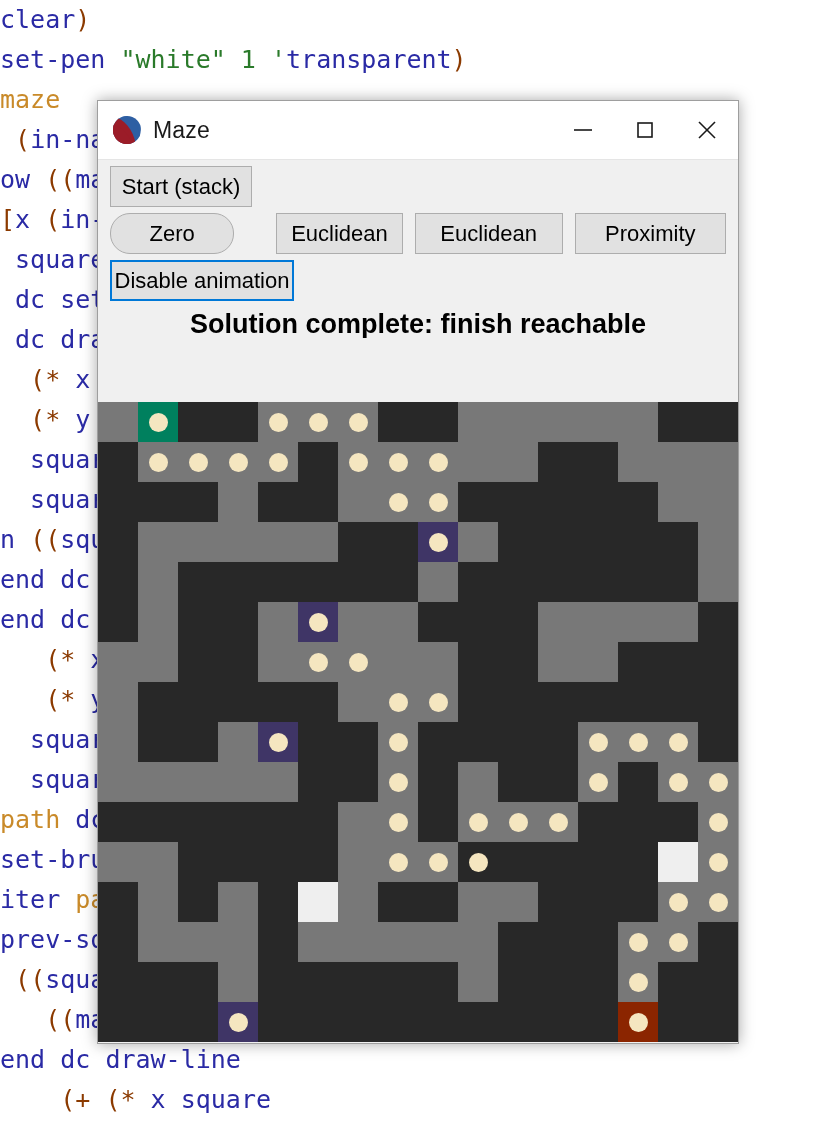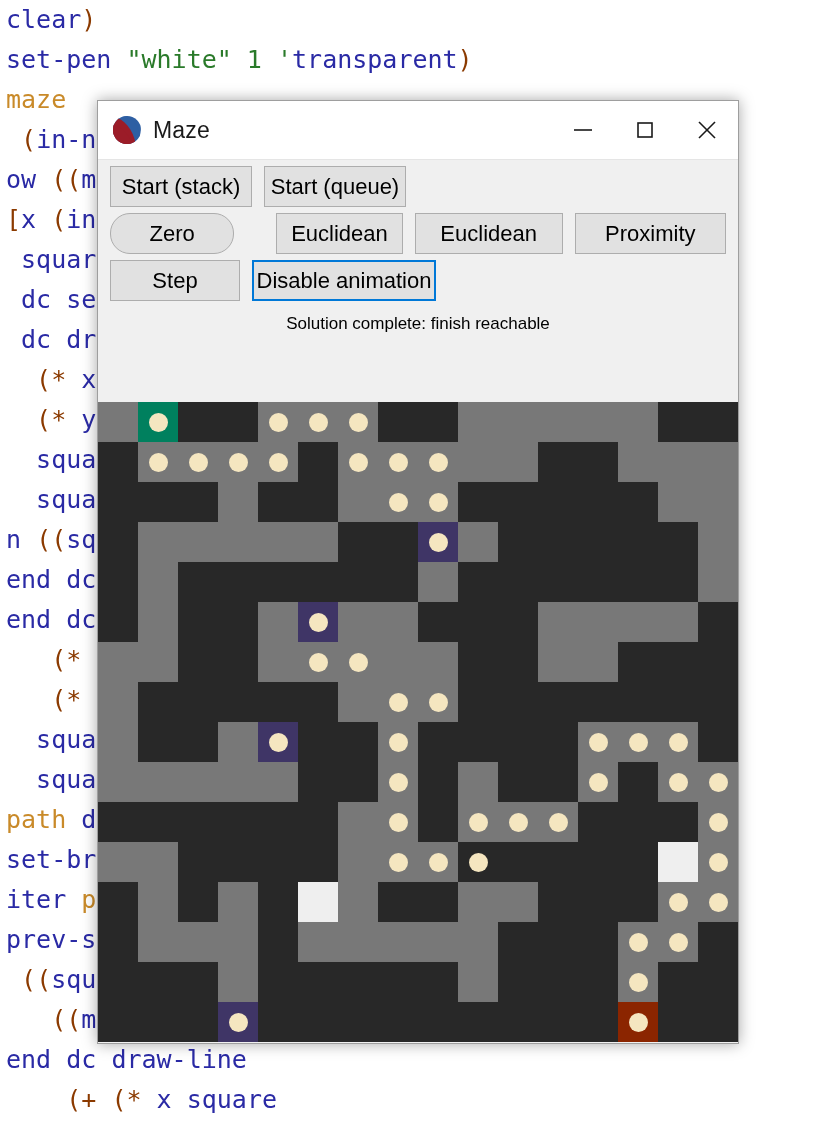--- a/index.html
+++ b/index.html
@@ -23,21 +23,21 @@
     height: 1135px;
     background: #ffffff;
     font-family: "DejaVu Sans Mono", monospace;
     font-size: 25px;
     line-height: 40px;
     white-space: pre;
     color: #2a2aa5;
     padding: 0;
     box-sizing: border-box;
   }
-  #editor .ln { display: block; height: 40px; padding-left: 6px; }
+  #editor .ln { display: block; height: 40px; padding-left: 0; }
   .tk-par { color: #8b3a00; }
   .tk-str { color: #2a7a2a; }
   .tk-sym { color: #2a2aa5; }
   .tk-def { color: #c98a29; }
   .tk-num { color: #2a7a2a; }
 
   
   #window {
     position: absolute;
     left: 97px;
@@ -160,27 +160,28 @@
   .w-start  { width: 142px; }
   .w-zero   { width: 130px; border-radius: 20px; }
   .w-euclid { width: 128px; margin-left: 30px; }
   .w-manh   { width: 155px; }
   .w-prox   { width: 159px; }
   .w-step   { width: 130px; }
   .w-disable{ width: 184px; }
 
   .status-line {
     text-align: center;
-    font-size: 17px;
+    font-size: 27px;
     color: #000;
     margin-top: 9px;
     height: 28px;
     line-height: 28px;
     overflow: hidden;
     white-space: nowrap;
+    font-weight: bold;
   }
 
   
   #maze-wrap {
     position: absolute;
     left: 0px;
     top: 301px;
     width: 640px;
     height: 640px;
     background: #282828;
@@ -252,32 +253,30 @@
           </svg>
       </div>
     </div>
   </div>
 
   <div class="form-area">
 
 
     <div class="btn-row">
       <div class="gbtn w-start">Start (stack)</div>
-      <div class="gbtn w-start">Start (queue)</div>
     </div>
 
     <div class="btn-row">
       <div class="gbtn w-zero">Zero</div>
       <div class="gbtn w-euclid">Euclidean</div>
       <div class="gbtn w-manh">Euclidean</div>
       <div class="gbtn w-prox">Proximity</div>
     </div>
 
     <div class="btn-row">
-      <div class="gbtn w-step">Step</div>
       <div class="gbtn w-disable focused">Disable animation</div>
     </div>
 
     <div class="status-line">Solution complete: finish reachable</div>
   </div>
 
   <div id="maze-wrap">
     <div id="maze">
         <div class="cell c-open"></div>
         <div class="cell c-start">

